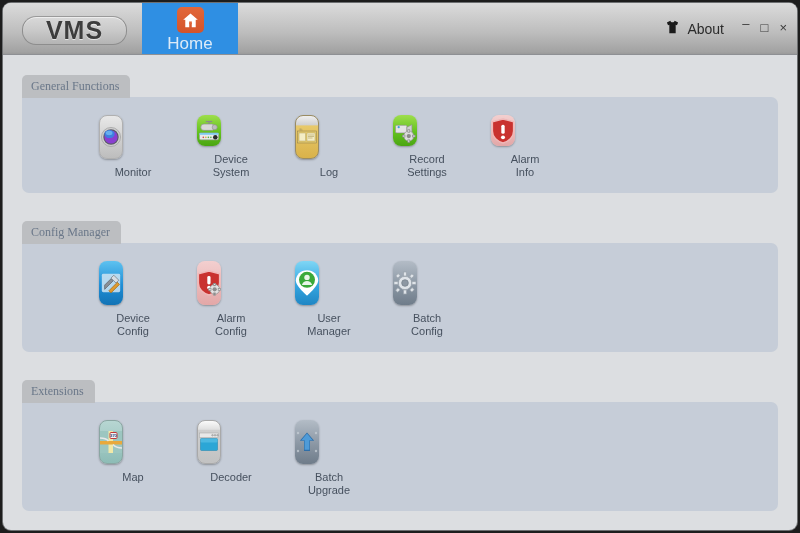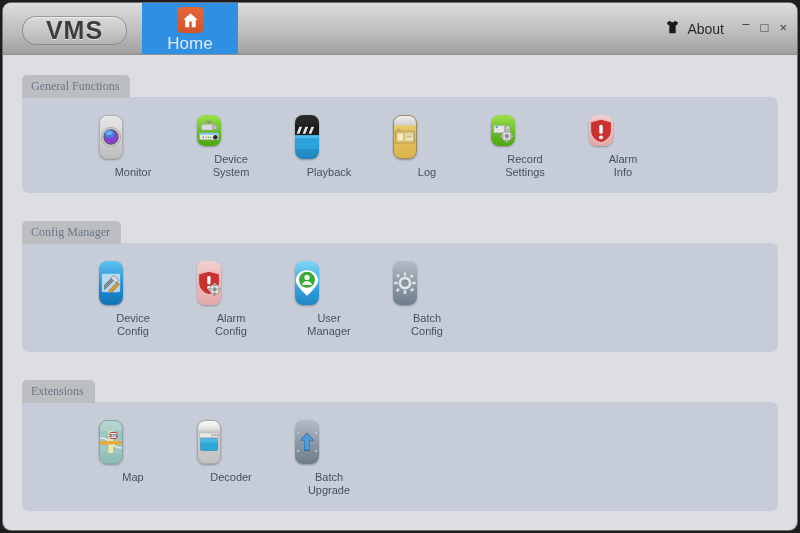--- a/index.html
+++ b/index.html
@@ -218,35 +218,20 @@
                   <circle cx="14" cy="29" r="1.3" fill="#e0a93a"></circle>
                   <circle cx="18" cy="29" r="1.3" fill="#4fb33a"></circle>
                   <circle cx="22" cy="29" r="1.3" fill="#4fb33a"></circle>
                   <circle cx="29" cy="29" r="3.6" fill="#2b2b2b"></circle>
                 </svg>
               </div>
             </div>
             <div class="item-label">Device System</div>
           </div>
 
-          <div class="item">
-            <div class="icon48 t-black">
-              <div class="glyph-wrap">
-                <svg width="44" height="44" viewBox="0 0 44 44">
-                  <rect x="0" y="0" width="44" height="19" fill="#1c1c1c"></rect>
-                  <path d="M8 3 l5 0 -5 13 -5 0 z" fill="#e8e8e8"></path>
-                  <path d="M19 3 l5 0 -5 13 -5 0 z" fill="#e8e8e8"></path>
-                  <path d="M30 3 l5 0 -5 13 -5 0 z" fill="#e8e8e8"></path>
-                  <rect x="0" y="19" width="44" height="25" fill="#2aa3db"></rect>
-                  <rect x="0" y="19" width="44" height="5" fill="#5ec6ee" opacity=".7"></rect>
-                </svg>
-              </div>
-            </div>
-            <div class="item-label">Playback</div>
-          </div>
 
           <div class="item">
             <div class="icon48 t-gold">
               <div class="glyph-wrap">
                 <svg width="44" height="44" viewBox="0 0 44 44">
                   <rect x="3" y="10" width="38" height="24" fill="#e2c66a" stroke="#8a7c4e"></rect>
                   <rect x="6" y="14" width="13" height="16" fill="#f4edc6" stroke="#b5a86e"></rect>
                   <rect x="22" y="14" width="16" height="16" fill="#f4edc6" stroke="#b5a86e"></rect>
                   <g stroke="#b5a86e" stroke-width="1.4">
                     <line x1="24" y1="18" x2="36" y2="18"></line>

